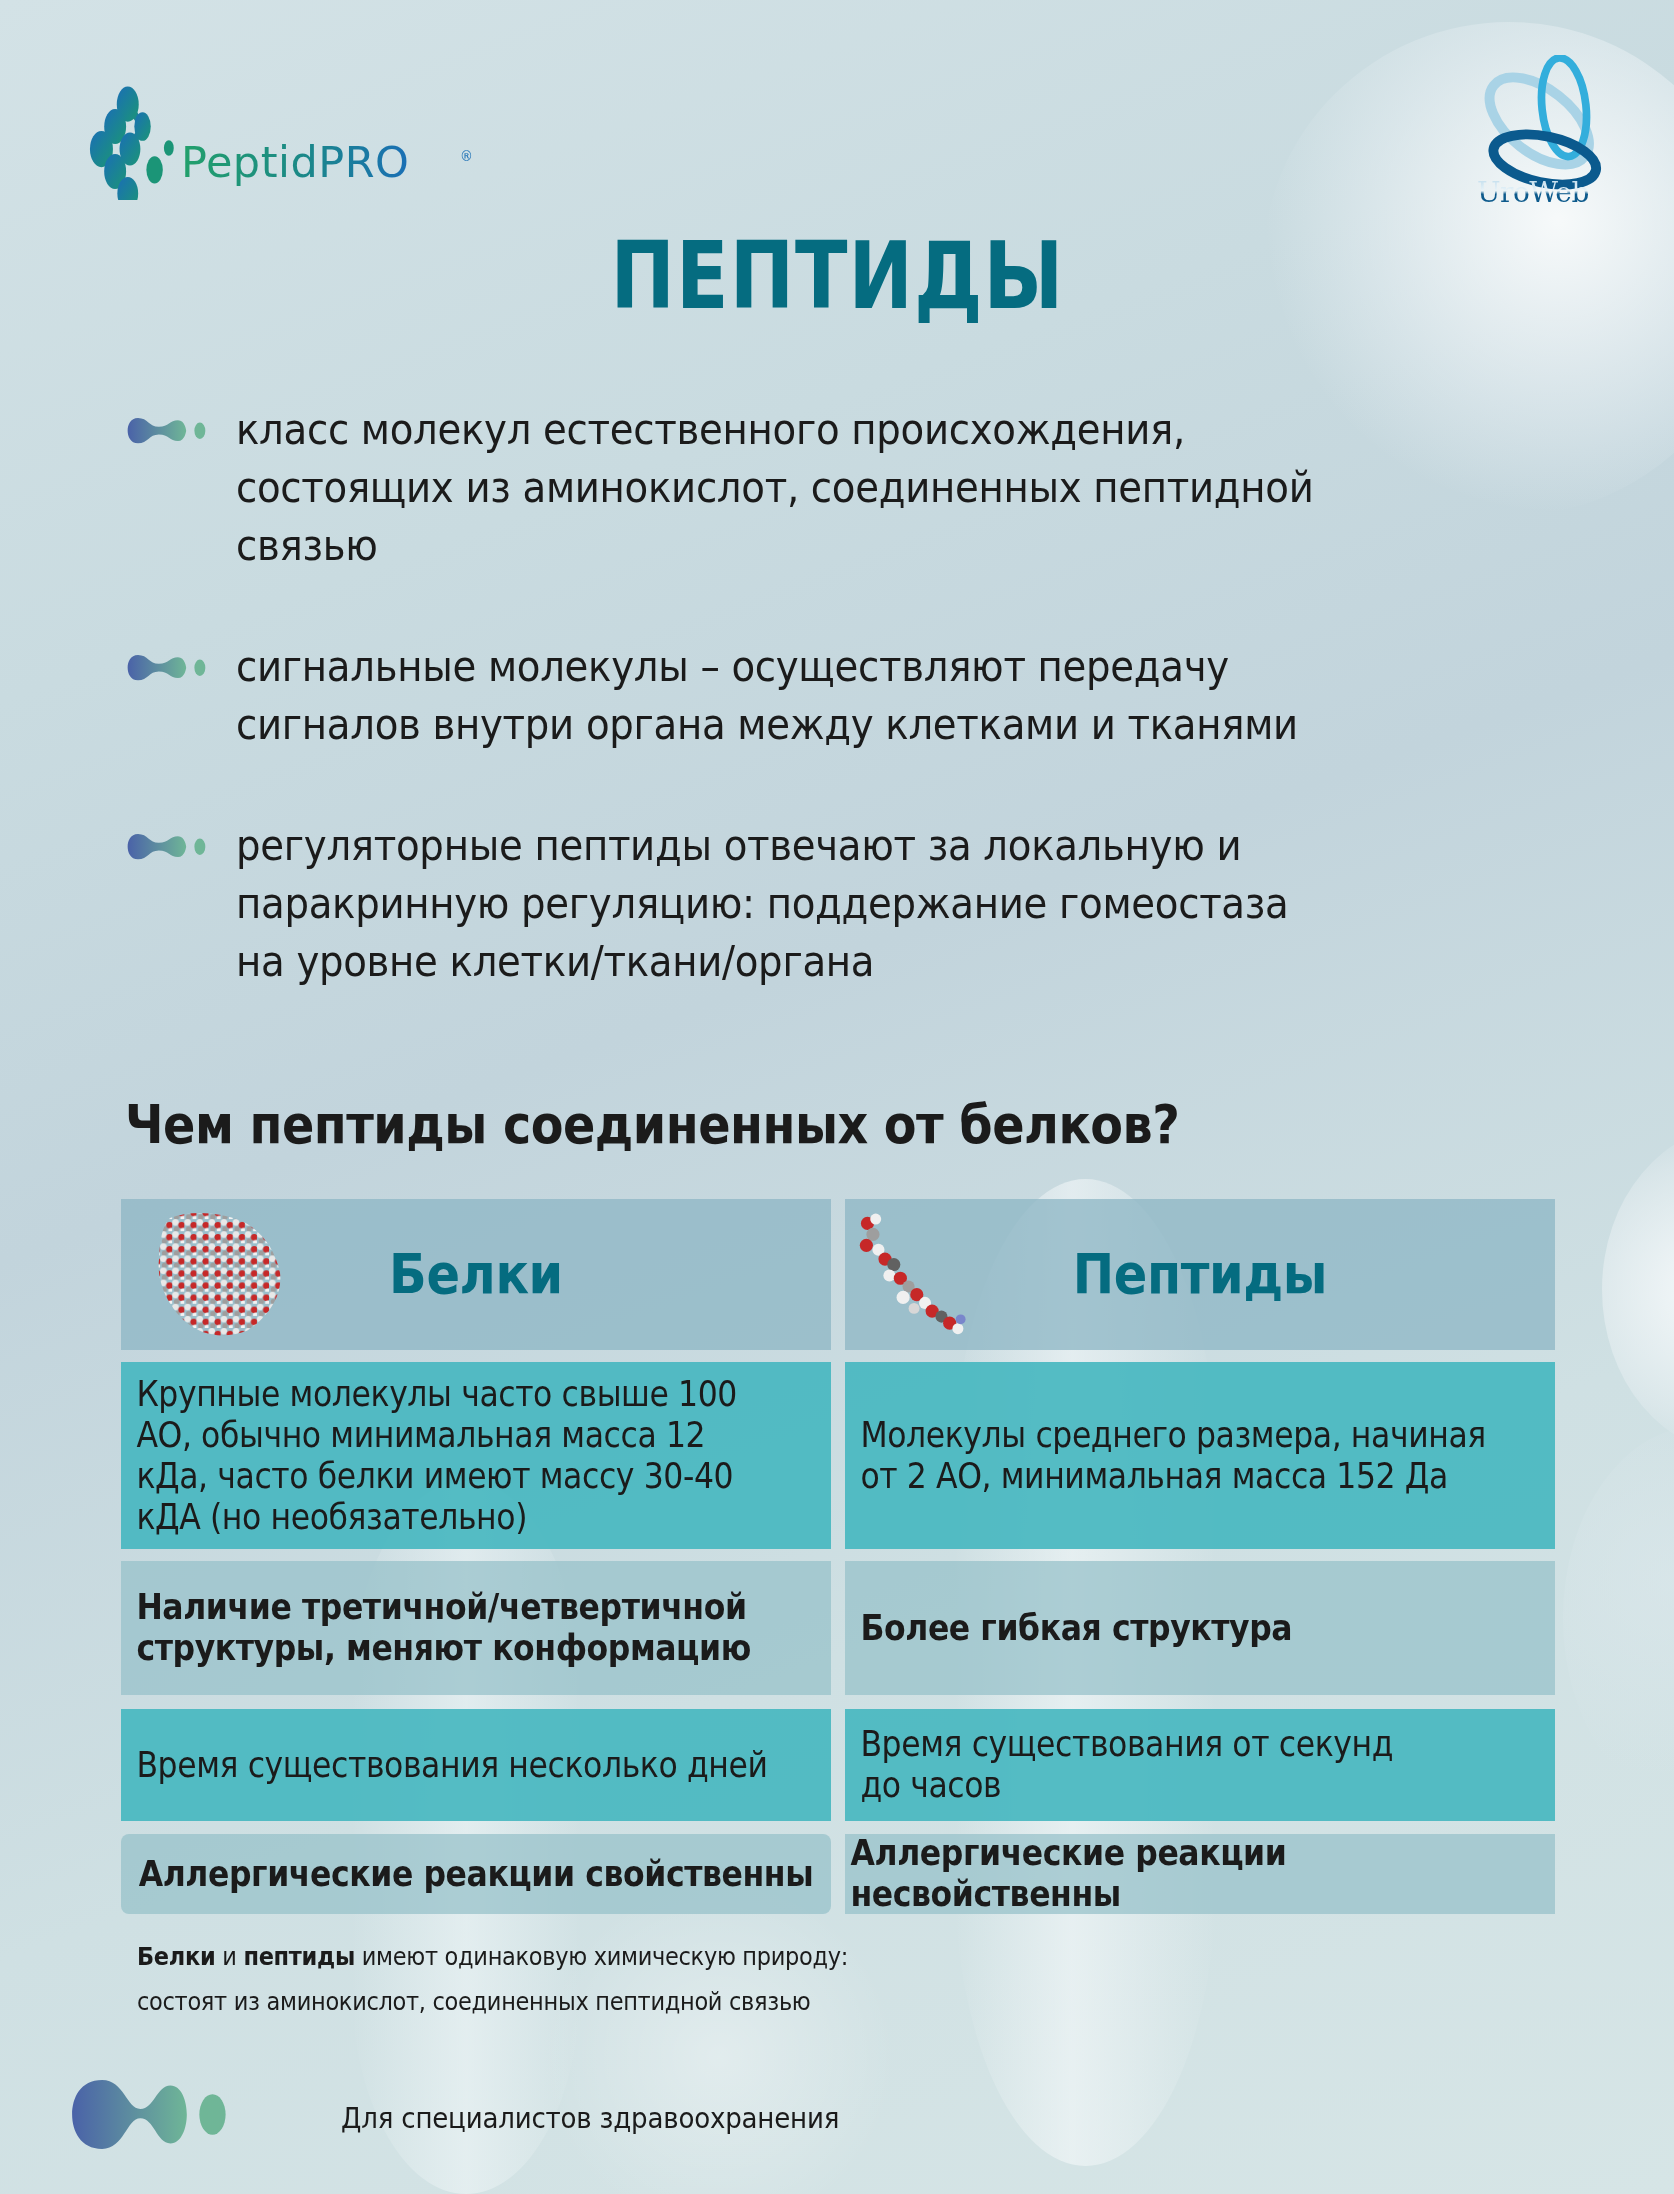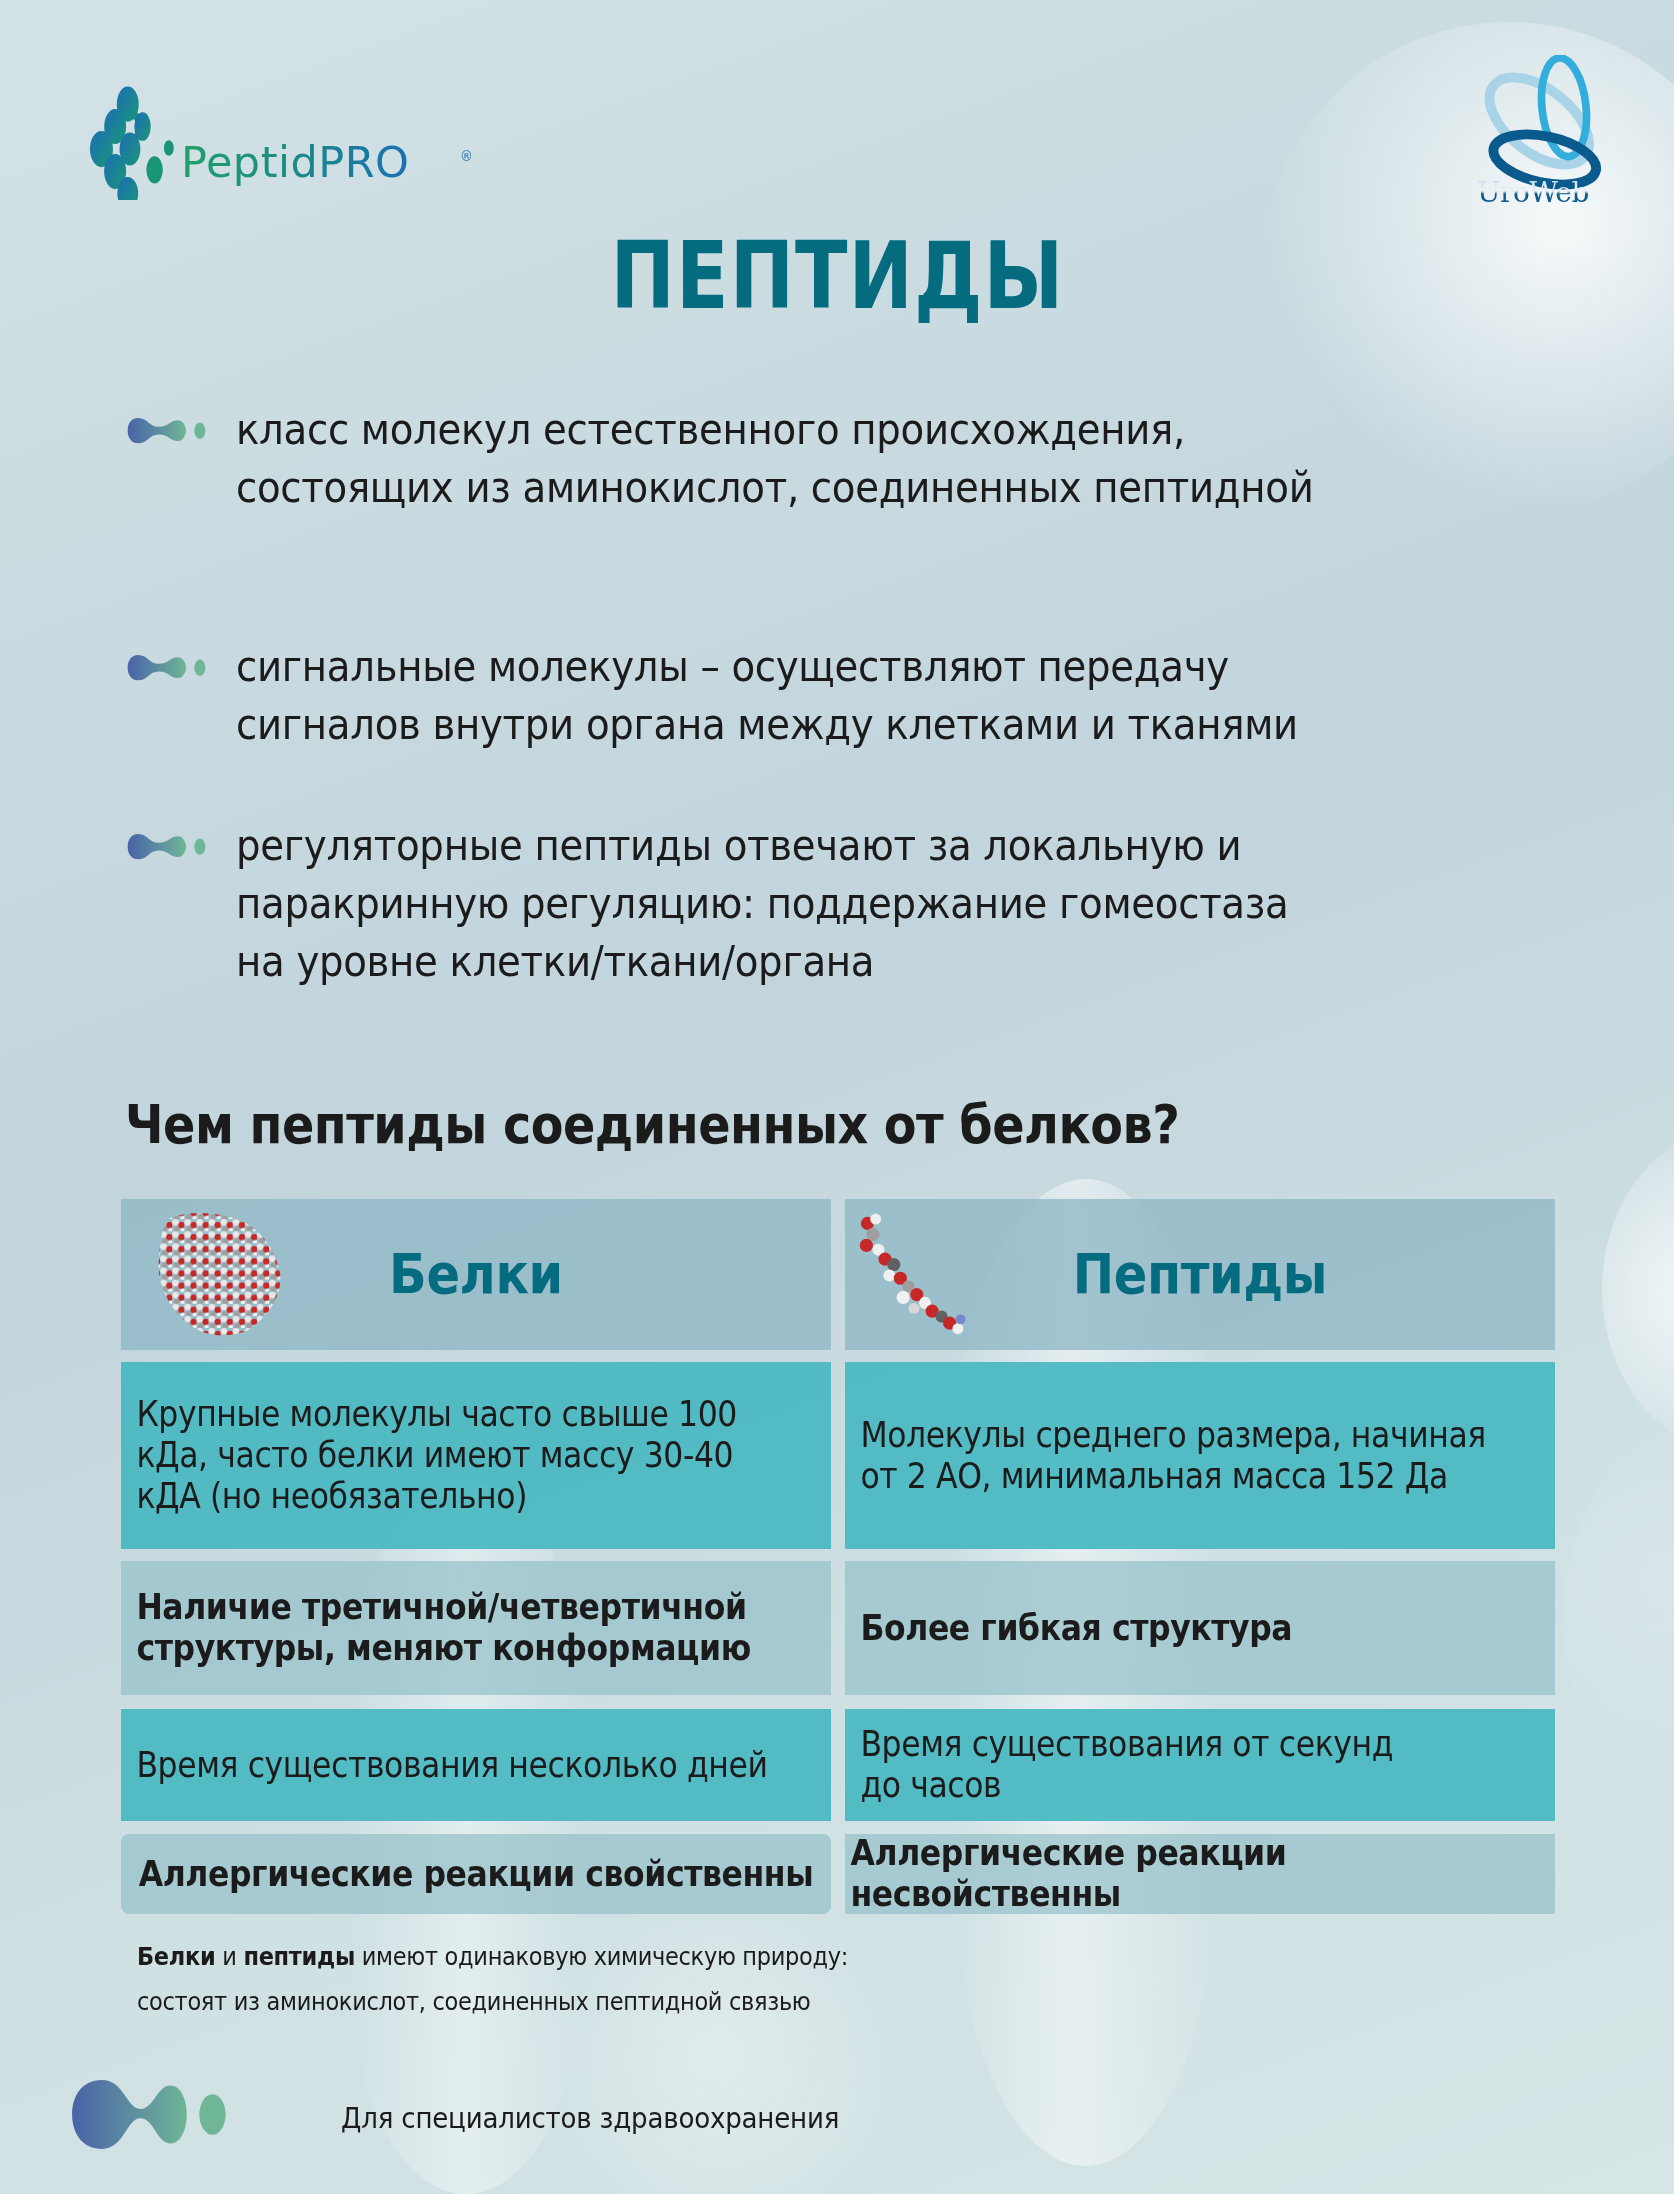--- a/index.html
+++ b/index.html
@@ -128,20 +128,21 @@
             <stop offset="0" stop-color="#4a62a8"></stop>
             <stop offset="1" stop-color="#6fb697"></stop>
           </linearGradient>
         </defs>
       <path d="M22,2 C40,2 42,18 60,18 C78,18 80,6 95,6 C108,6 110,25 110,25 C110,25 108,44 95,44 C80,44 78,32 60,32 C42,32 40,48 22,48 C8,48 3,35 3,25 C3,15 8,2 22,2 Z" fill="url(#bg1)"></path>
       <ellipse cx="135" cy="25" rx="10" ry="15" fill="#6fb697"></ellipse>
     </svg>
     <div class="bullet-text">
       <div>класс молекул естественного происхождения,</div>
       <div>состоящих из аминокислот, соединенных пептидной</div>
+      <div>связью</div>
     </div>
   </div>
   <div class="bullet" style="top:237px;">
     <svg class="bullet-icon" viewBox="0 0 170 50">
       <defs>
           <linearGradient id="bg2" x1="0" x2="1">
             <stop offset="0" stop-color="#4a62a8"></stop>
             <stop offset="1" stop-color="#6fb697"></stop>
           </linearGradient>
         </defs>
@@ -213,20 +214,21 @@
           <circle cx="115" cy="185" r="10" fill="#d7d7d7"></circle>
         <circle cx="200" cy="205" r="9" fill="#7986cb"></circle>
       </g>
     </svg>
     <span class="head-label">Пептиды</span>
   </div>
 
   <div class="cell teal" style="left:0; top:163px; width:710px; height:187px;">
     <div>
       <div>Крупные молекулы часто свыше 100</div>
+      <div>АО, обычно минимальная масса 12</div>
       <div>кДа, часто белки имеют массу 30-40</div>
       <div>кДА (но необязательно)</div>
     </div>
   </div>
   <div class="cell teal" style="left:724px; top:163px; width:710px; height:187px;">
     <div>
       <div>Молекулы среднего размера, начиная</div>
       <div>от 2 АО, минимальная масса 152 Да</div>
     </div>
   </div>

